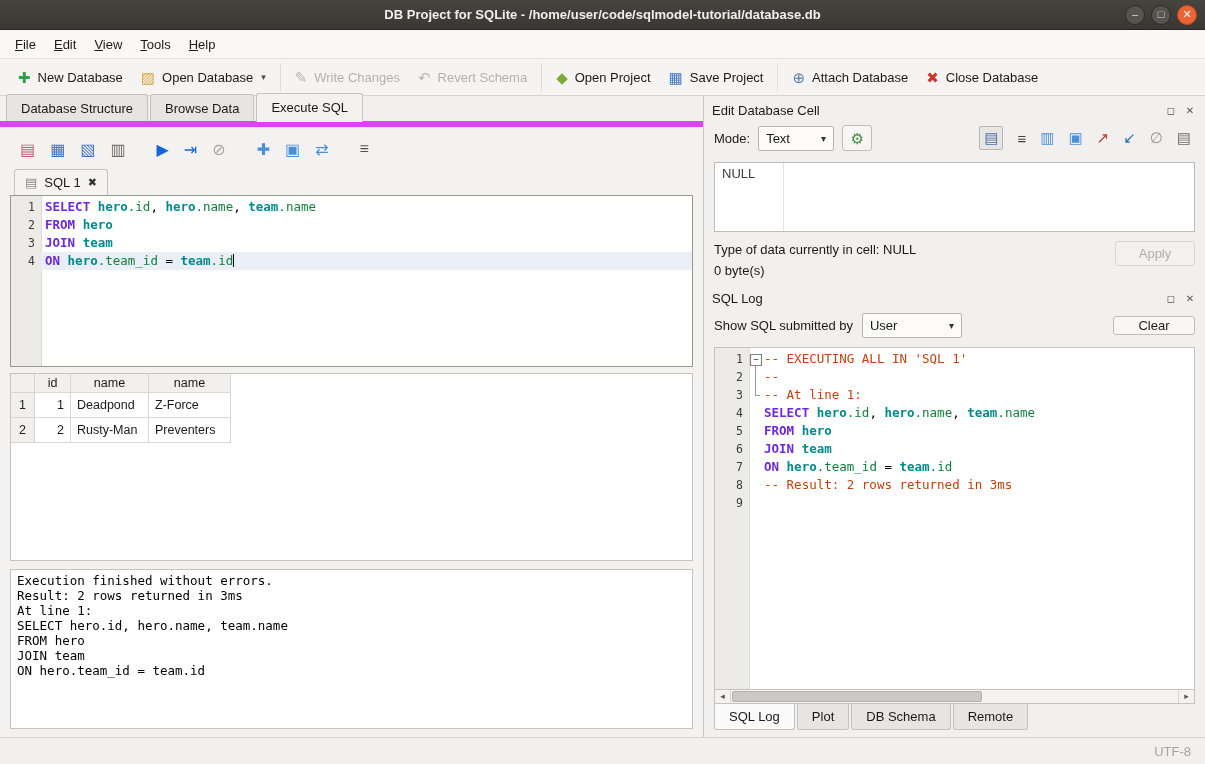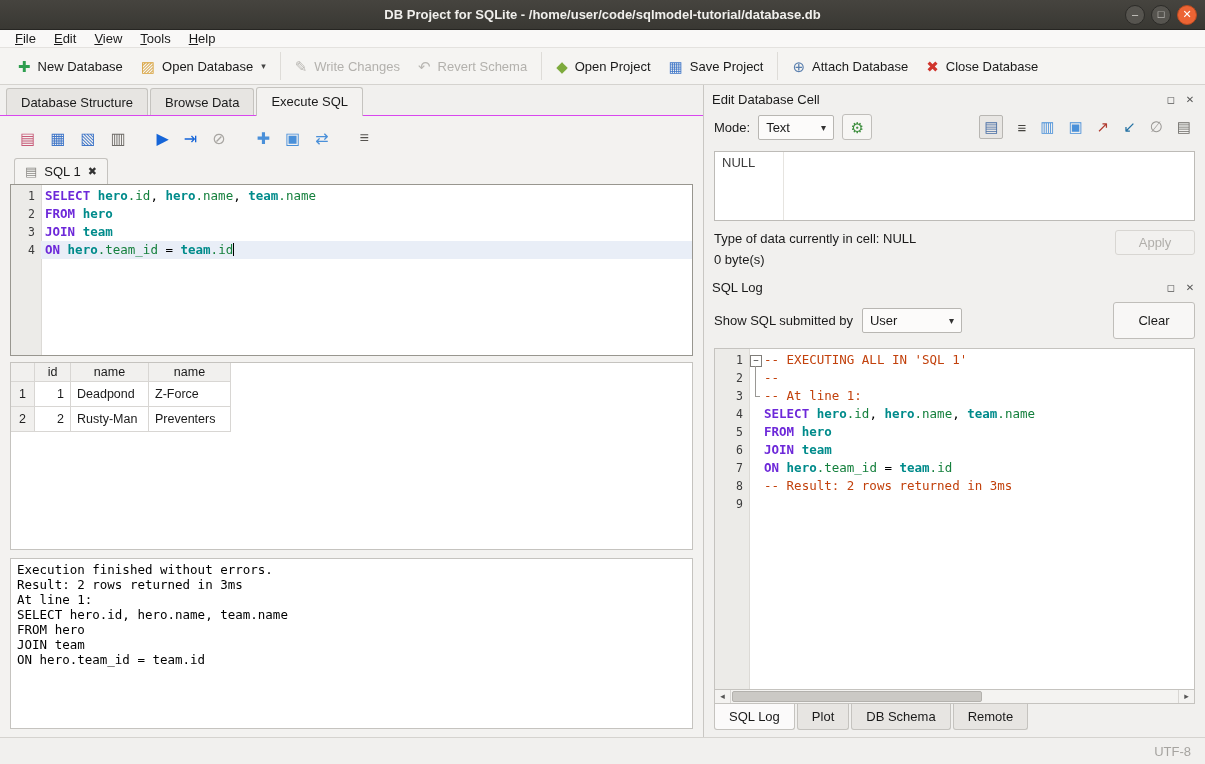--- a/index.html
+++ b/index.html
@@ -8,41 +8,41 @@
   .window{width:1205px;height:764px;display:flex;flex-direction:column;background:#f1f0ee;font-size:13px;color:#1a1a1a;overflow:hidden}
 
   
   .titlebar{height:30px;flex:none;background:linear-gradient(#46443f,#393833);display:flex;align-items:center;position:relative;border-bottom:1px solid #262522}
   .title{flex:1;text-align:center;color:#f0efec;font-weight:bold}
   .win-controls{position:absolute;right:8px;top:5px;display:flex;gap:6px}
   .winbtn{width:20px;height:20px;border-radius:50%;background:#56544f;border:1px solid #2c2b28;color:#dad8d4;font-size:11px;line-height:17px;text-align:center;cursor:default}
   .winbtn.close{background:#ec6434;border-color:#b84a20;color:#fff}
 
   
-  .menubar{height:18px;flex:none;background:#f9f8f7;display:flex;align-items:center;padding-left:6px;border-bottom:1px solid #e4e2df}
+  .menubar{height:29px;flex:none;background:#f9f8f7;display:flex;align-items:center;padding-left:6px;border-bottom:1px solid #e4e2df}
   .menu-item{padding:4px 9px}
   .menu-item::first-letter{text-decoration:underline}
 
   
   .toolbar{height:37px;flex:none;background:#f5f4f2;display:flex;align-items:center;padding:0 4px;border-bottom:1px solid #d5d3cf}
   .tb-group{display:flex;align-items:center;padding:0 5px;height:28px;border-right:1px solid #dedcd8}
   .toolbar .tb-group:last-child{border-right:none}
   .tb-btn{display:flex;align-items:center;gap:7px;background:none;border:none;font:inherit;padding:4px 9px;color:#1a1a1a}
   .tb-btn.disabled{color:#b3b1ad}
   .glyph{font-size:15px;line-height:1}
   .caret{font-size:9px;margin-left:1px;color:#444}
   .caret:empty{display:none}
 
   
   .main{flex:1;display:flex;min-height:0}
   .left{width:703px;flex:none;display:flex;flex-direction:column;min-height:0}
   .right{flex:1;border-left:1px solid #c9c7c3;display:flex;flex-direction:column;background:#f1f0ee;min-width:0}
 
   
-  .main-tabs{display:flex;align-items:flex-end;padding:4px 0 0 6px;height:31px;flex:none;border-bottom:1px solid #d946ef}
+  .main-tabs{display:flex;align-items:flex-end;padding:4px 0 0 6px;height:31px;flex:none;border-bottom:6px solid #d946ef}
   .tab{padding:6px 14px 5px;border:1px solid #c5c3bf;border-bottom:none;border-radius:3px 3px 0 0;background:#e7e5e2;margin-right:2px}
   .tab.active{background:#f3f2f0;position:relative;margin-bottom:-1px;padding-bottom:7px}
 
   .left-body{flex:1;display:flex;flex-direction:column;padding:6px 10px 8px;min-height:0;background:#f3f2f0}
 
   
   .sql-toolbar{display:flex;align-items:center;height:32px;flex:none;gap:15px;padding:0 10px}
   .sqltb-icon{font-size:16px}
   .sqltb-icon.gap{margin-left:16px}
 
@@ -98,21 +98,21 @@
   .cell-box{margin:8px 10px 0;height:70px;flex:none;background:#fff;border:1px solid #bdbbb7;padding:3px 7px;position:relative}
   .cell-box::before{content:"";position:absolute;left:68px;top:0;bottom:0;width:1px;background:#e6e4e0}
   .cell-null{color:#3c3c3c}
   .info-rows{position:relative;padding:10px 10px 6px;flex:none}
   .type-row{padding-bottom:6px}
   .apply-btn{position:absolute;right:10px;top:9px;width:80px;height:25px;background:#f2f1ef;border:1px solid #d8d6d2;border-radius:3px;color:#b0aeaa;font:inherit}
 
   .log-dock{flex:1;display:flex;flex-direction:column;min-height:0}
   .filter-row{display:flex;align-items:center;gap:9px;padding:3px 10px 9px;flex:none}
   .user-combo{min-width:100px}
-  .clear-btn{margin-left:auto;width:82px;height:37px;background:#f8f7f6;border:1px solid #c0beba;border-radius:3px;font:inherit;color:#1a1a1a}
+  .clear-btn{margin-left:auto;width:82px;height:19px;background:#f8f7f6;border:1px solid #c0beba;border-radius:3px;font:inherit;color:#1a1a1a}
   .log-box{flex:1;margin:0 10px;border:1px solid #c5c3bf;border-bottom:none;background:#fff;font-family:"DejaVu Sans Mono",monospace;font-size:12.5px;position:relative;z-index:0;overflow:hidden;padding-top:2px}
   .log-box::before{content:"";position:absolute;left:0;top:0;bottom:0;width:34px;background:#ecebe8;border-right:1px solid #dcdad6;z-index:-1}
   .log-box .ln{width:34px}
   .fold{width:13px;flex:none;position:relative}
   .fold.fold-start::before{content:"−";position:absolute;left:1px;top:4px;width:10px;height:10px;border:1px solid #7f7d79;background:#fff;font-size:9px;line-height:8px;text-align:center;color:#333}
   .fold.fold-start::after{content:"";position:absolute;left:6px;top:15px;bottom:0;border-left:1px solid #9a9895}
   .fold.fold-mid::before{content:"";position:absolute;left:6px;top:0;bottom:0;border-left:1px solid #9a9895}
   .fold.fold-end::before{content:"";position:absolute;left:6px;top:0;height:9px;border-left:1px solid #9a9895}
   .fold.fold-end::after{content:"";position:absolute;left:6px;top:9px;width:5px;border-top:1px solid #9a9895}
   .log-box .code-text{padding-left:2px}

